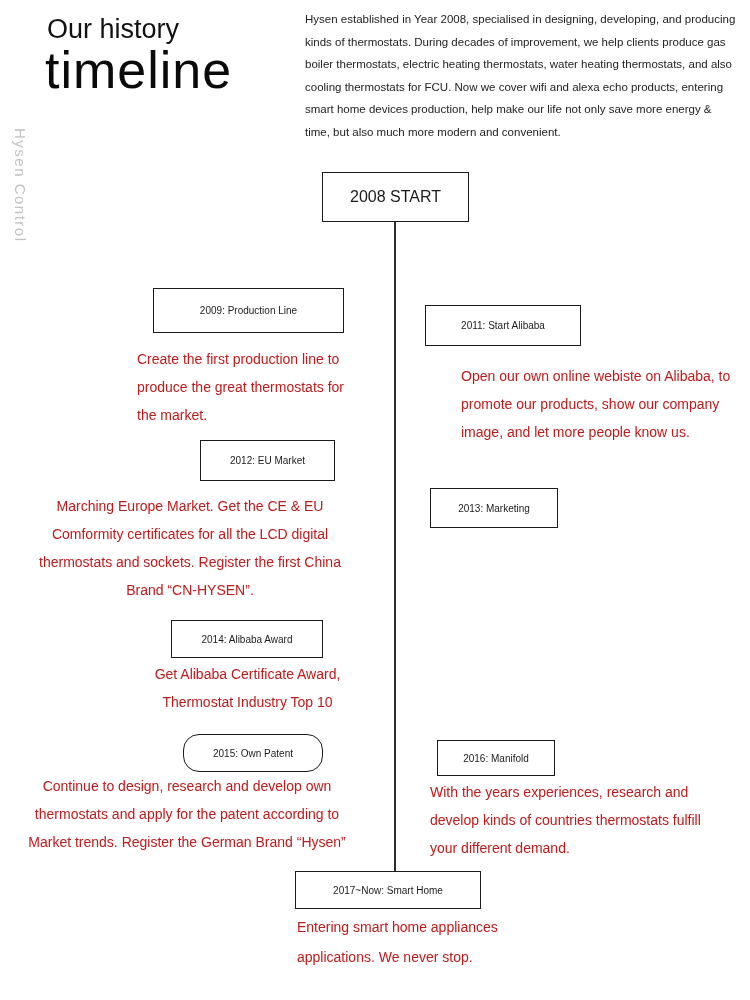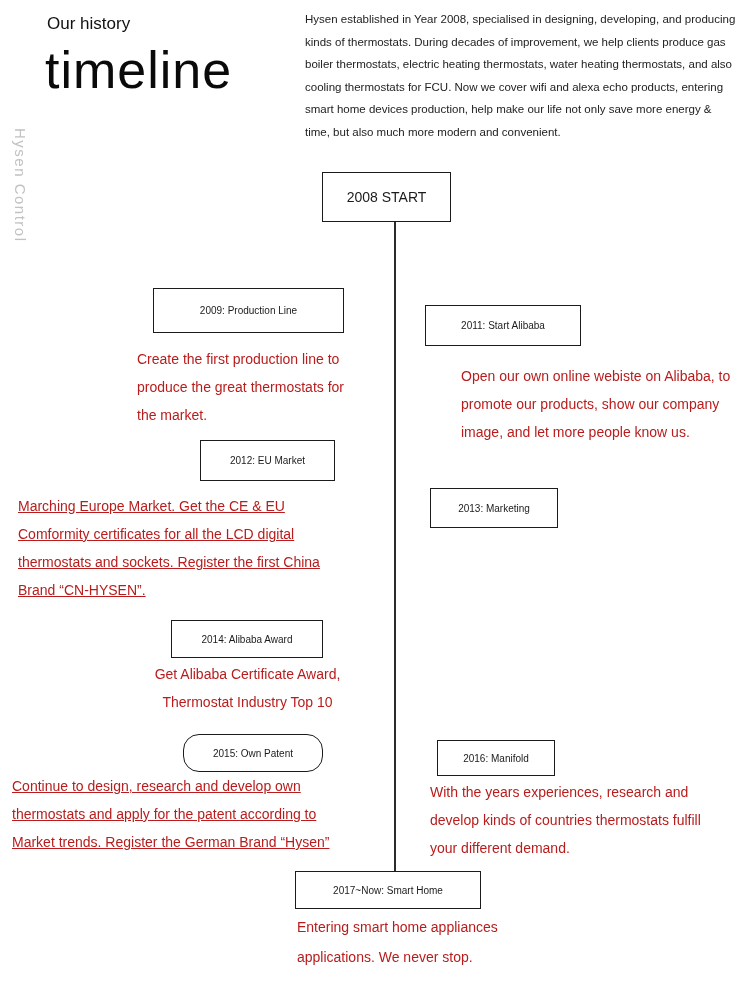--- a/index.html
+++ b/index.html
@@ -8,21 +8,21 @@
     width: 750px;
     height: 1000px;
     background: #ffffff;
     font-family: "Liberation Sans", sans-serif;
     color: #1b1b1b;
     overflow: hidden;
   }
   .hdr-small {
     position: absolute;
     left: 47px; top: 14px;
-    font-size: 17px;
+    font-size: 27px;
     color: #111;
   }
   .hdr-large {
     position: absolute;
     left: 45px; top: 40px;
     font-size: 52px;
     letter-spacing: 1px;
     color: #0a0a0a;
   }
   .watermark {
@@ -55,31 +55,31 @@
     background: #ffffff;
     display: flex;
     align-items: center;
     justify-content: center;
     font-size: 10px;
     white-space: nowrap;
     z-index: 2;
   }
   .start-box {
     left: 322px; top: 172px;
-    width: 129px; height: 50px;
-    font-size: 14px;
+    width: 147px; height: 50px;
+    font-size: 16px;
   }
   .desc {
     position: absolute;
     font-size: 14px;
     line-height: 28px;
     color: #b91c1c;
     z-index: 1;
   }
-  .desc.right  { text-align: left; text-decoration: underline; }
+  .desc.right  { text-align: center; }
   .desc.center { text-align: center; }
 </style>
 </head>
 <body>
 
 <div class="canvas">
 
   <div class="hdr-small">Our history</div>
   <div class="hdr-large">timeline</div>
   <div class="watermark">Hysen Control</div>

